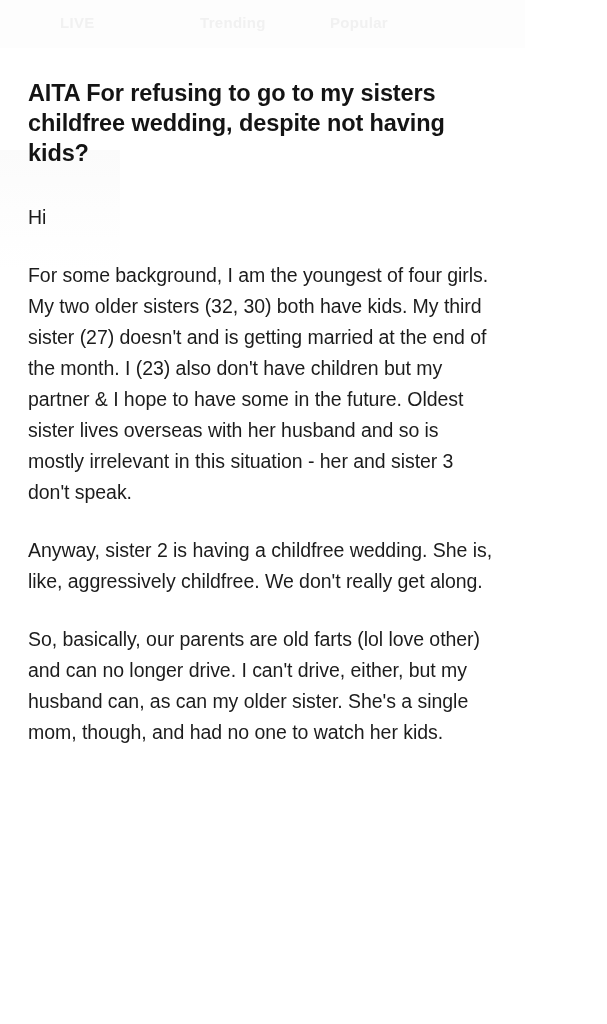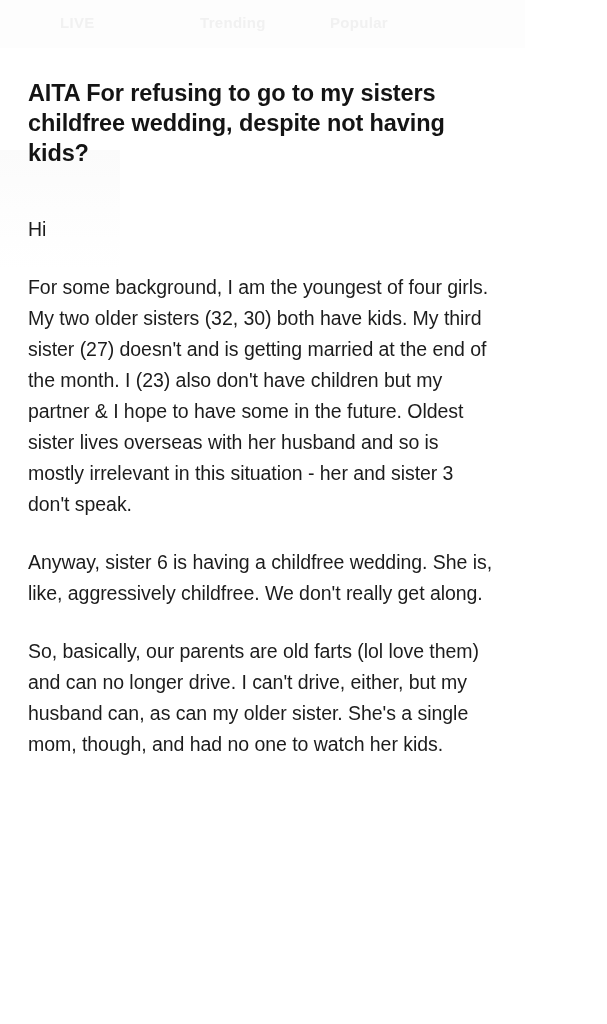--- a/index.html
+++ b/index.html
@@ -56,21 +56,21 @@
   }
   .title {
     font-size: 23.5px;
     line-height: 30px;
     font-weight: bold;
     color: #141414;
     margin: 0 0 0 0;
     letter-spacing: -0.1px;
   }
   .body-block {
-    margin-top: 46px;
+    margin-top: 34px;
   }
   p.para {
     font-size: 19.5px;
     line-height: 31px;
     margin: 0 0 27px 0;
     color: #1c1c1c;
     letter-spacing: -0.05px;
   }
   p.para:last-child {
     margin-bottom: 0;
@@ -101,20 +101,20 @@
 
   <div class="ghost-left-smudge"></div>
 
   <div class="content">
 
     <h1 class="title">AITA For refusing to go to my sisters childfree wedding, despite not having kids?</h1>
 
     <div class="body-block">
       <p class="para greeting">Hi</p>
       <p class="para">For some background, I am the youngest of four girls. My two older sisters (32, 30) both have kids. My third sister (27) doesn't and is getting married at the end of the month. I (23) also don't have children but my partner &amp; I hope to have some in the future. Oldest sister lives overseas with her husband and so is mostly irrelevant in this situation - her and sister 3 don't speak.</p>
-      <p class="para">Anyway, sister 6 is having a childfree wedding. She is, like, aggressively childfree. We don't really get along.</p>
-      <p class="para">So, basically, our parents are old farts (lol love them) and can no longer drive. I can't drive, either, but my husband can, as can my older sister. She's a single mom, though, and had no one to watch her kids.</p>
+      <p class="para">Anyway, sister 2 is having a childfree wedding. She is, like, aggressively childfree. We don't really get along.</p>
+      <p class="para">So, basically, our parents are old farts (lol love other) and can no longer drive. I can't drive, either, but my husband can, as can my older sister. She's a single mom, though, and had no one to watch her kids.</p>
     </div>
 
   </div>
 
   <div class="bottom-clip"></div>
 </div>
 
 </body></html>

